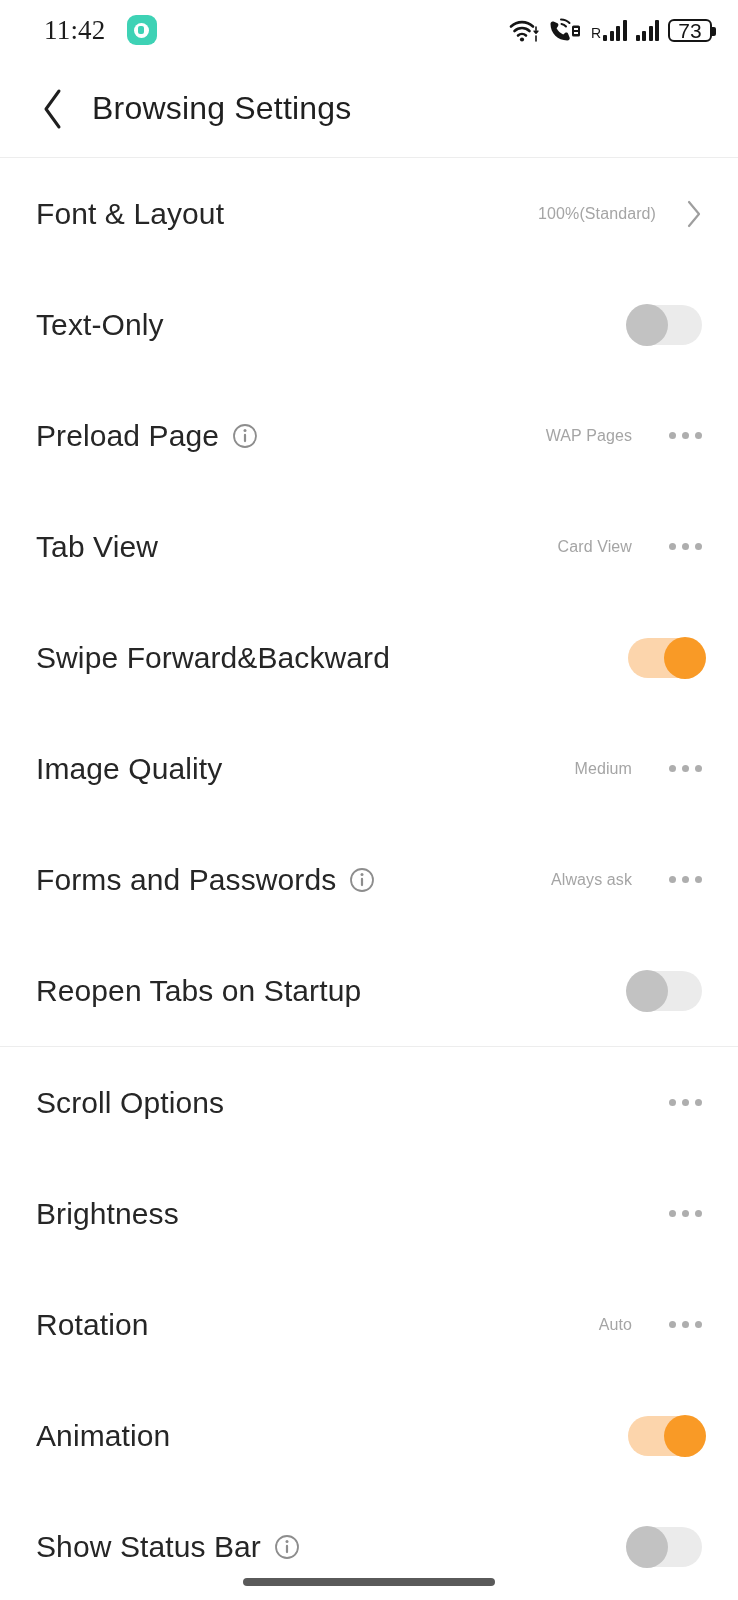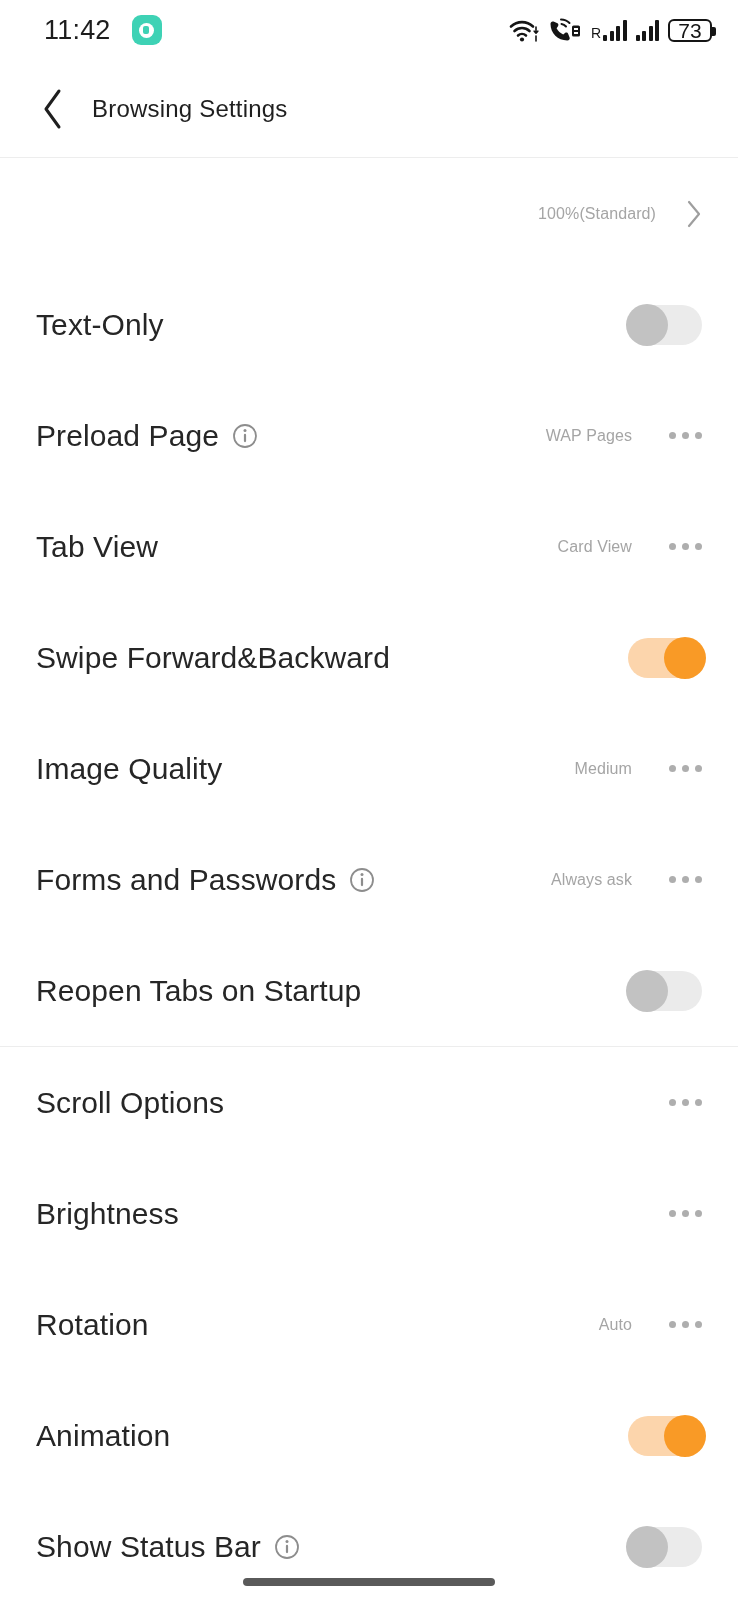--- a/index.html
+++ b/index.html
@@ -12,21 +12,21 @@
     position:relative;
   }
 
   
   .statusbar{
     height:60px; width:100%;
     display:flex; align-items:center;
     padding:0 26px 0 44px;
     position:relative;
   }
-  .sb-left{ display:flex; align-items:center; gap:21px; }
+  .sb-left{ display:flex; align-items:center; gap:21px;font-family:Liberation Serif, serif; }
   .sb-time{ font-size:27px; font-weight:400; color:#1d1d1d; letter-spacing:0.2px; }
   .sb-badge{
     width:30px; height:30px; border-radius:9px;
     background:#3ed2b5; position:relative;
     display:flex; align-items:center; justify-content:center;
   }
   .sb-badge .inner{
     width:15px; height:15px; border-radius:50%;
     background:#ffffff; position:relative;
   }
@@ -66,21 +66,21 @@
     padding:0 36px;
     border-bottom:1px solid #ededed;
   }
   .back-chevron{
     width:34px; height:50px;
     display:flex; align-items:center; justify-content:center;
     cursor:pointer; flex:0 0 auto;
   }
   .back-chevron svg{ display:block; }
   .header-title{
-    font-size:24px; color:#1f1f1f; margin-left:22px; letter-spacing:0.2px;
+    font-size:32px; color:#1f1f1f; margin-left:22px; letter-spacing:0.2px;
   }
 
   
   .list{ width:100%; }
   .section + .section{ border-top:1px solid #ededed; }
 
   .row{
     height:111px; width:100%;
     display:flex; align-items:center;
     padding:0 36px;
@@ -192,20 +192,21 @@
     </svg>
   </div>
   <div class="header-title">Browsing Settings</div>
 </div>
 
 <div class="list">
 
   <div class="section">
 
     <div class="row">
+      <div class="row-label">Font &amp; Layout</div>
       <div class="row-right">
         <span class="row-value">100%(Standard)</span>
         <span class="chev-right">
           <svg width="16" height="28" viewBox="0 0 16 28">
               <path d="M3 2 L13 14 L3 26" stroke="#9e9e9e" stroke-width="2.2" fill="none" stroke-linecap="round" stroke-linejoin="round"></path>
             </svg>
         </span>
       </div>
     </div>
 

